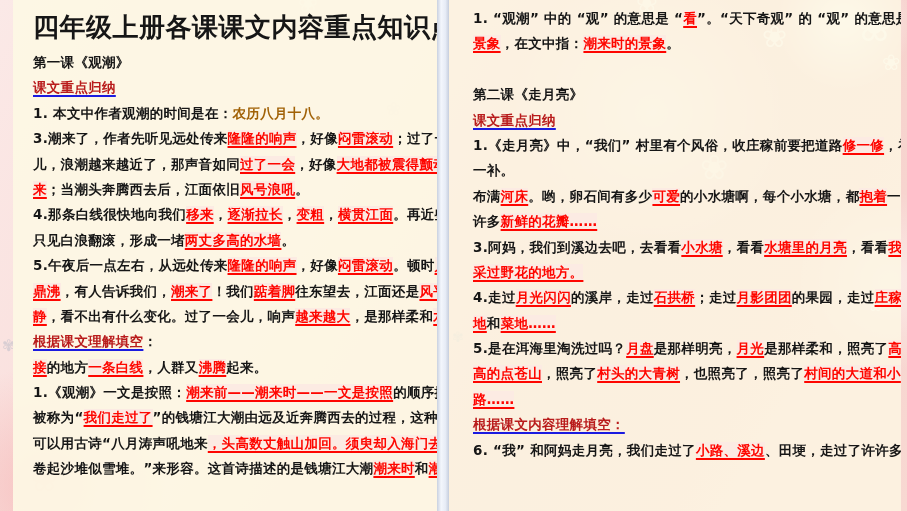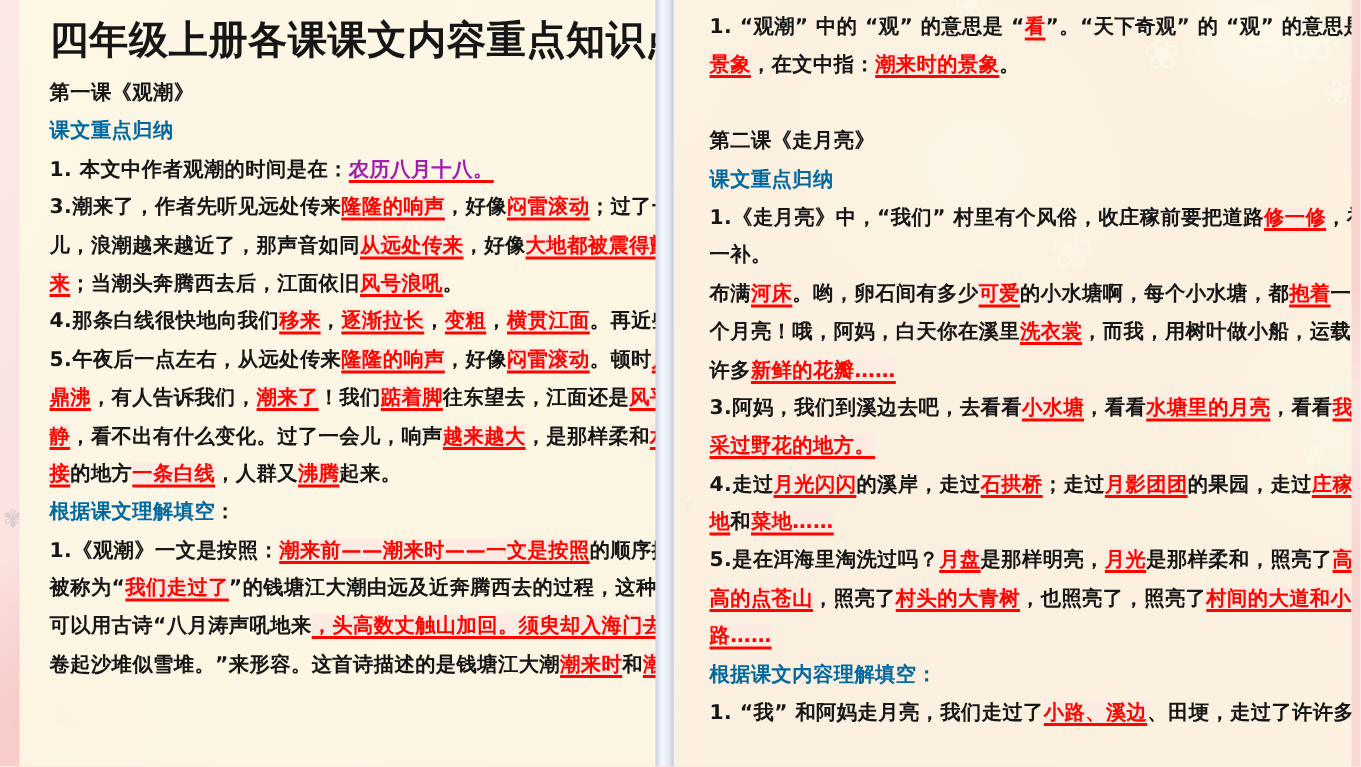--- a/index.html
+++ b/index.html
@@ -48,29 +48,29 @@
   .seg-k  { color:#161616; }
   .seg-r  {
     color:#fe0600;
     background:#fcebe3;
     text-decoration:underline;
     text-decoration-color:#fe0600;
     text-decoration-thickness:1.5px;
     text-underline-offset:3px;
   }
   .seg-rp {
-    color:#a21caf;
-    text-decoration:underline;
+    color:#a16207;
     text-decoration-color:#fe0600;
     text-decoration-thickness:1.5px;
     text-underline-offset:3px;
   }
   .seg-rn { color:#fe0600; }
   .seg-b  {
-    color:#0369a1;
+    color:#b91c1c;
+    text-decoration:underline;
     text-decoration-color:#1b1be0;
     text-decoration-thickness:1.5px;
     text-underline-offset:3px;
   }
 </style>
 </head>
 <body>
 
 <div>
   <div class="flower" style="left:856px; top:4px;  font-size:44px; color:rgba(255,255,255,0.95);"></div>
@@ -87,53 +87,53 @@
   <div class="swirl" style="left:452px; top:330px;font-size:14px;"></div>
 </div>
 
 <div class="page page-left">
   <div class="page-content">
       <div class="line title"><span class="seg-k">四年级上册各课课文内容重点知识点题型</span></div>
       <div class="line"><span class="seg-k">第一课《观潮》</span></div>
       <div class="line"><span class="seg-b">课文重点归纳</span></div>
       <div class="line"><span class="seg-k">1. 本文中作者观潮的时间是在：</span><span class="seg-rp">农历八月十八。</span></div>
       <div class="line"><span class="seg-k">3.潮来了，作者先听见远处传来</span><span class="seg-r">隆隆的响声</span><span class="seg-k">，好像</span><span class="seg-r">闷雷滚动</span><span class="seg-k">；过了一会</span></div>
-      <div class="line"><span class="seg-k">儿，浪潮越来越近了，那声音如同</span><span class="seg-r">从远处传来</span><span class="seg-k">，好像</span><span class="seg-r">大地都被震得颤动起</span></div>
+      <div class="line"><span class="seg-k">儿，浪潮越来越近了，那声音如同</span><span class="seg-r">过了一会</span><span class="seg-k">，好像</span><span class="seg-r">大地都被震得颤动起</span></div>
       <div class="line"><span class="seg-r">来</span><span class="seg-k">；当潮头奔腾西去后，江面依旧</span><span class="seg-r">风号浪吼</span><span class="seg-k">。</span></div>
       <div class="line"><span class="seg-k">4.那条白线很快地向我们</span><span class="seg-r">移来</span><span class="seg-k">，</span><span class="seg-r">逐渐拉长</span><span class="seg-k">，</span><span class="seg-r">变粗</span><span class="seg-k">，</span><span class="seg-r">横贯江面</span><span class="seg-k">。再近些，</span></div>
+      <div class="line"><span class="seg-k">只见白浪翻滚，形成一堵</span><span class="seg-r">两丈多高的水墙</span><span class="seg-k">。</span></div>
       <div class="line"><span class="seg-k">5.午夜后一点左右，从远处传来</span><span class="seg-r">隆隆的响声</span><span class="seg-k">，好像</span><span class="seg-r">闷雷滚动</span><span class="seg-k">。顿时</span><span class="seg-r">人声</span></div>
       <div class="line"><span class="seg-r">鼎沸</span><span class="seg-k">，有人告诉我们，</span><span class="seg-r">潮来了</span><span class="seg-k">！我们</span><span class="seg-r">踮着脚</span><span class="seg-k">往东望去，江面还是</span><span class="seg-r">风平浪</span></div>
       <div class="line"><span class="seg-r">静</span><span class="seg-k">，看不出有什么变化。过了一会儿，响声</span><span class="seg-r">越来越大</span><span class="seg-k">，是那样柔和</span><span class="seg-r">水天相</span></div>
+      <div class="line"><span class="seg-b">根据课文理解填空</span><span class="seg-k">：</span></div>
       <div class="line"><span class="seg-r">接</span><span class="seg-k">的地方</span><span class="seg-r">一条白线</span><span class="seg-k">，人群又</span><span class="seg-r">沸腾</span><span class="seg-k">起来。</span></div>
-      <div class="line"><span class="seg-b">根据课文理解填空</span><span class="seg-k">：</span></div>
       <div class="line"><span class="seg-k">1.《观潮》一文是按照：</span><span class="seg-r">潮来前——潮来时——一文是按照</span><span class="seg-k">的顺序描写了</span></div>
       <div class="line"><span class="seg-k">被称为“</span><span class="seg-r">我们走过了</span><span class="seg-k">”的钱塘江大潮由远及近奔腾西去的过程，这种景象</span></div>
       <div class="line"><span class="seg-k">可以用古诗“八月涛声吼地来</span><span class="seg-r">，头高数丈触山加回。须臾却入海门去，</span></div>
       <div class="line"><span class="seg-k">卷起沙堆似雪堆。”来形容。这首诗描述的是钱塘江大潮</span><span class="seg-r">潮来时</span><span class="seg-k">和</span><span class="seg-r">潮头过</span></div>
       <div class="line"></div>
     </div>
 </div>
 
 <div class="divider"></div>
 
 <div class="page page-right">
   <div class="page-content">
       <div class="line"><span class="seg-k">1. “观潮” 中的 “观” 的意思是 “</span><span class="seg-r">看</span><span class="seg-k">”。“天下奇观” 的 “观” 的意思是</span></div>
       <div class="line"><span class="seg-r">景象</span><span class="seg-k">，在文中指：</span><span class="seg-r">潮来时的景象</span><span class="seg-k">。</span></div>
       <div class="line blank"></div>
       <div class="line"><span class="seg-k">第二课《走月亮》</span></div>
       <div class="line"><span class="seg-b">课文重点归纳</span></div>
       <div class="line"><span class="seg-k">1.《走月亮》中，“我们” 村里有个风俗，收庄稼前要把道路</span><span class="seg-r">修一修</span><span class="seg-k">，补</span></div>
       <div class="line"><span class="seg-k">一补。</span></div>
       <div class="line"><span class="seg-k">布满</span><span class="seg-r">河床</span><span class="seg-k">。哟，卵石间有多少</span><span class="seg-r">可爱</span><span class="seg-k">的小水塘啊，每个小水塘，都</span><span class="seg-r">抱着</span><span class="seg-k">一</span></div>
-      <div class="line"><span class="seg-k">个月亮！哦，阿妈，白天你在溪里</span><span class="seg-r">洗衣裳</span><span class="seg-k">，而我，用树叶做小船，运载</span></div>
       <div class="line"><span class="seg-k">许多</span><span class="seg-r">新鲜的花瓣……</span></div>
       <div class="line"><span class="seg-k">3.阿妈，我们到溪边去吧，去看看</span><span class="seg-r">小水塘</span><span class="seg-k">，看看</span><span class="seg-r">水塘里的月亮</span><span class="seg-k">，看看</span><span class="seg-r">我</span></div>
       <div class="line"><span class="seg-r">采过野花的地方。 </span></div>
       <div class="line"><span class="seg-k">4.走过</span><span class="seg-r">月光闪闪</span><span class="seg-k">的溪岸，走过</span><span class="seg-r">石拱桥</span><span class="seg-k">；走过</span><span class="seg-r">月影团团</span><span class="seg-k">的果园，走过</span><span class="seg-r">庄稼</span></div>
       <div class="line"><span class="seg-r">地</span><span class="seg-k">和</span><span class="seg-r">菜地……</span></div>
       <div class="line"><span class="seg-k">5.是在洱海里淘洗过吗？</span><span class="seg-r">月盘</span><span class="seg-k">是那样明亮，</span><span class="seg-r">月光</span><span class="seg-k">是那样柔和，照亮了</span><span class="seg-r">高</span></div>
       <div class="line"><span class="seg-r">高的点苍山</span><span class="seg-k">，照亮了</span><span class="seg-r">村头的大青树</span><span class="seg-k">，也照亮了，照亮了</span><span class="seg-r">村间的大道和小</span></div>
       <div class="line"><span class="seg-r">路……</span></div>
       <div class="line"><span class="seg-b">根据课文内容理解填空：</span></div>
-      <div class="line"><span class="seg-k">1. “我” 和阿妈走月亮，我们走过了</span><span class="seg-r">小路、溪边</span><span class="seg-k">、田埂，走过了许许多</span></div>
+      <div class="line"><span class="seg-k">6. “我” 和阿妈走月亮，我们走过了</span><span class="seg-r">小路、溪边</span><span class="seg-k">、田埂，走过了许许多</span></div>
     </div>
 </div>
 
 </body></html>

